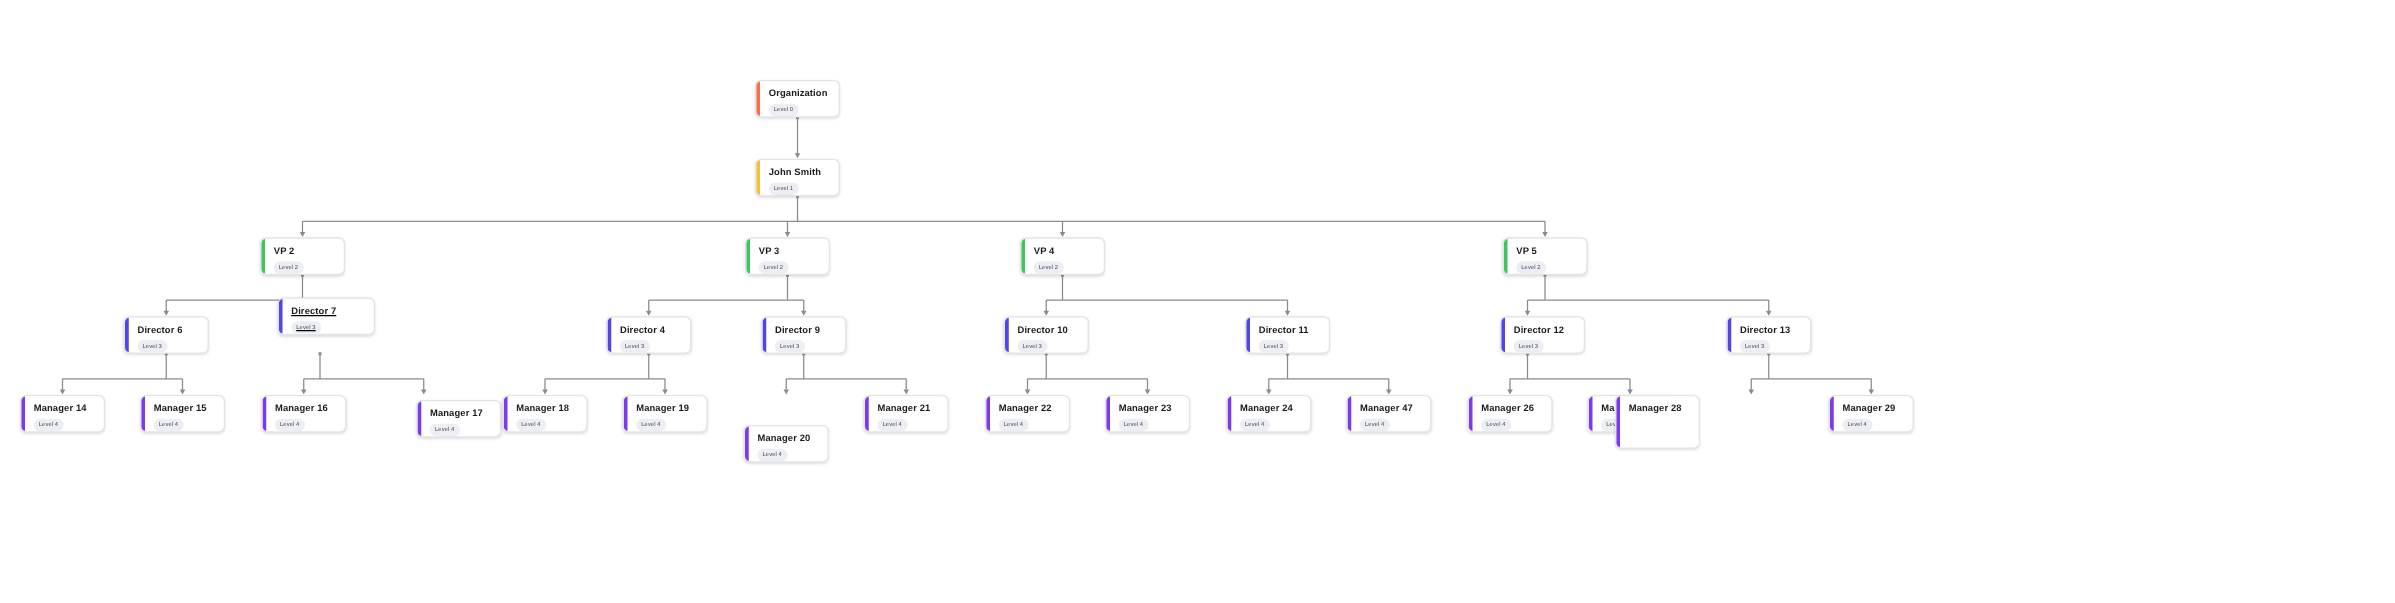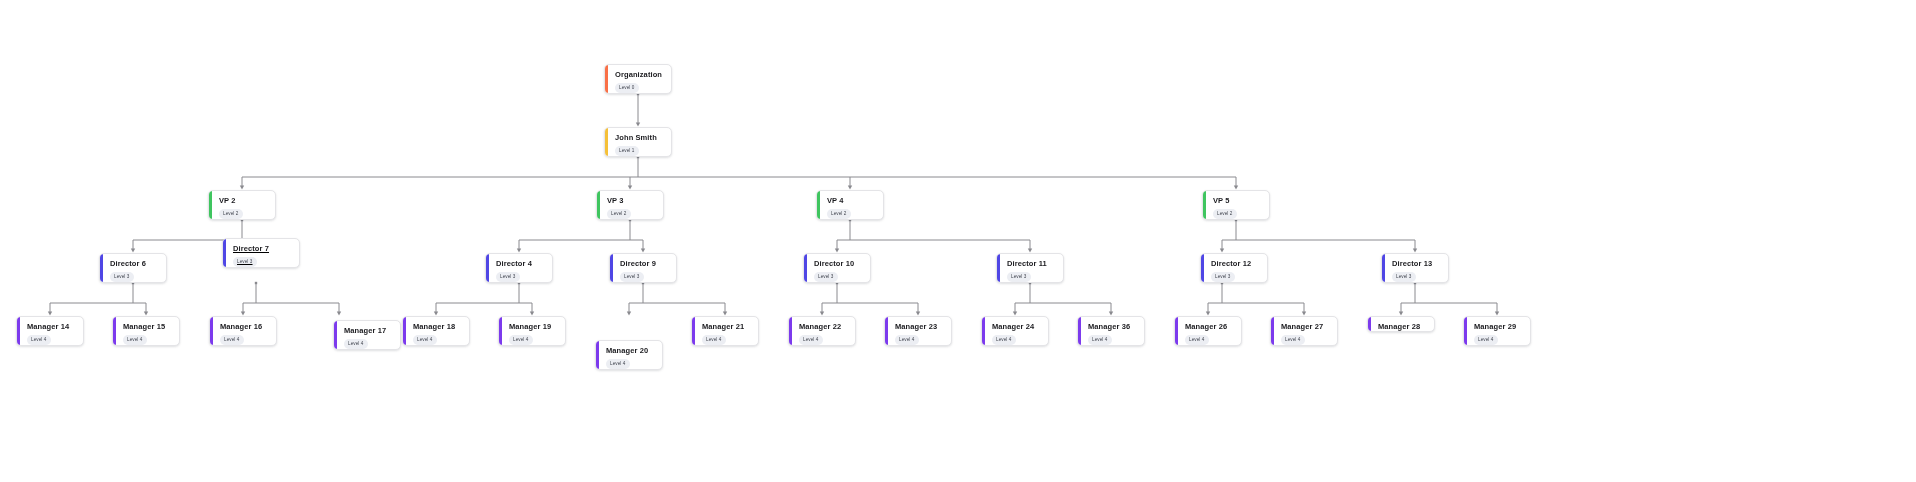--- a/index.html
+++ b/index.html
@@ -223,32 +223,32 @@
       </div>
       <div class="node lvl4" style="left: 884px; top: 316px; width: 68px; height: 30px;">
         <div class="node-title">Manager 23</div>
         <span class="node-badge">Level 4</span>
       </div>
       <div class="node lvl4" style="left: 981px; top: 316px; width: 68px; height: 30px;">
         <div class="node-title">Manager 24</div>
         <span class="node-badge">Level 4</span>
       </div>
       <div class="node lvl4" style="left: 1077px; top: 316px; width: 68px; height: 30px;">
-        <div class="node-title">Manager 36</div>
+        <div class="node-title">Manager 47</div>
         <span class="node-badge">Level 4</span>
       </div>
       <div class="node lvl4" style="left: 1174px; top: 316px; width: 68px; height: 30px;">
         <div class="node-title">Manager 26</div>
         <span class="node-badge">Level 4</span>
       </div>
       <div class="node lvl4" style="left: 1270px; top: 316px; width: 68px; height: 30px;">
         <div class="node-title">Manager 27</div>
         <span class="node-badge">Level 4</span>
       </div>
-      <div class="node lvl4" style="left: 1367px; top: 316px; width: 68px; height: 16px; gap: 44px;">
+      <div class="node lvl4" style="left: 1292px; top: 316px; width: 68px; height: 43px; gap: 44px;">
         <div class="node-title">Manager 28</div>
         <span class="node-badge">Level 4</span>
       </div>
       <div class="node lvl4" style="left: 1463px; top: 316px; width: 68px; height: 30px;">
         <div class="node-title">Manager 29</div>
         <span class="node-badge">Level 4</span>
       </div>
     </div>
 </div>
 

